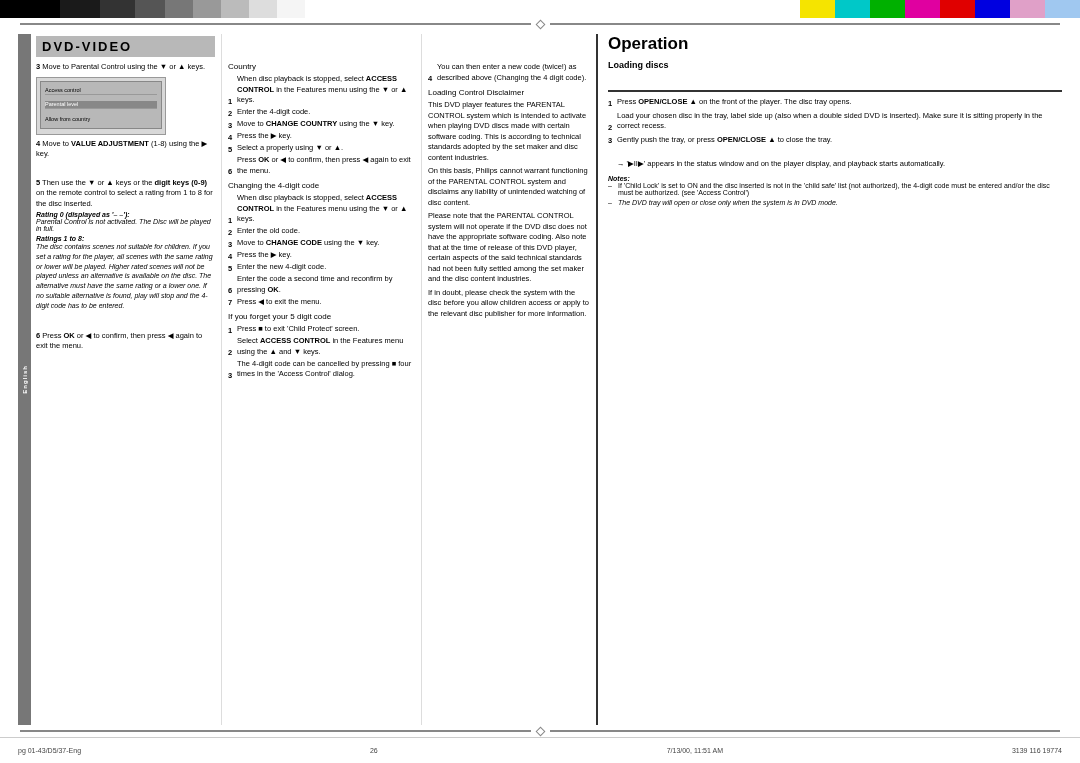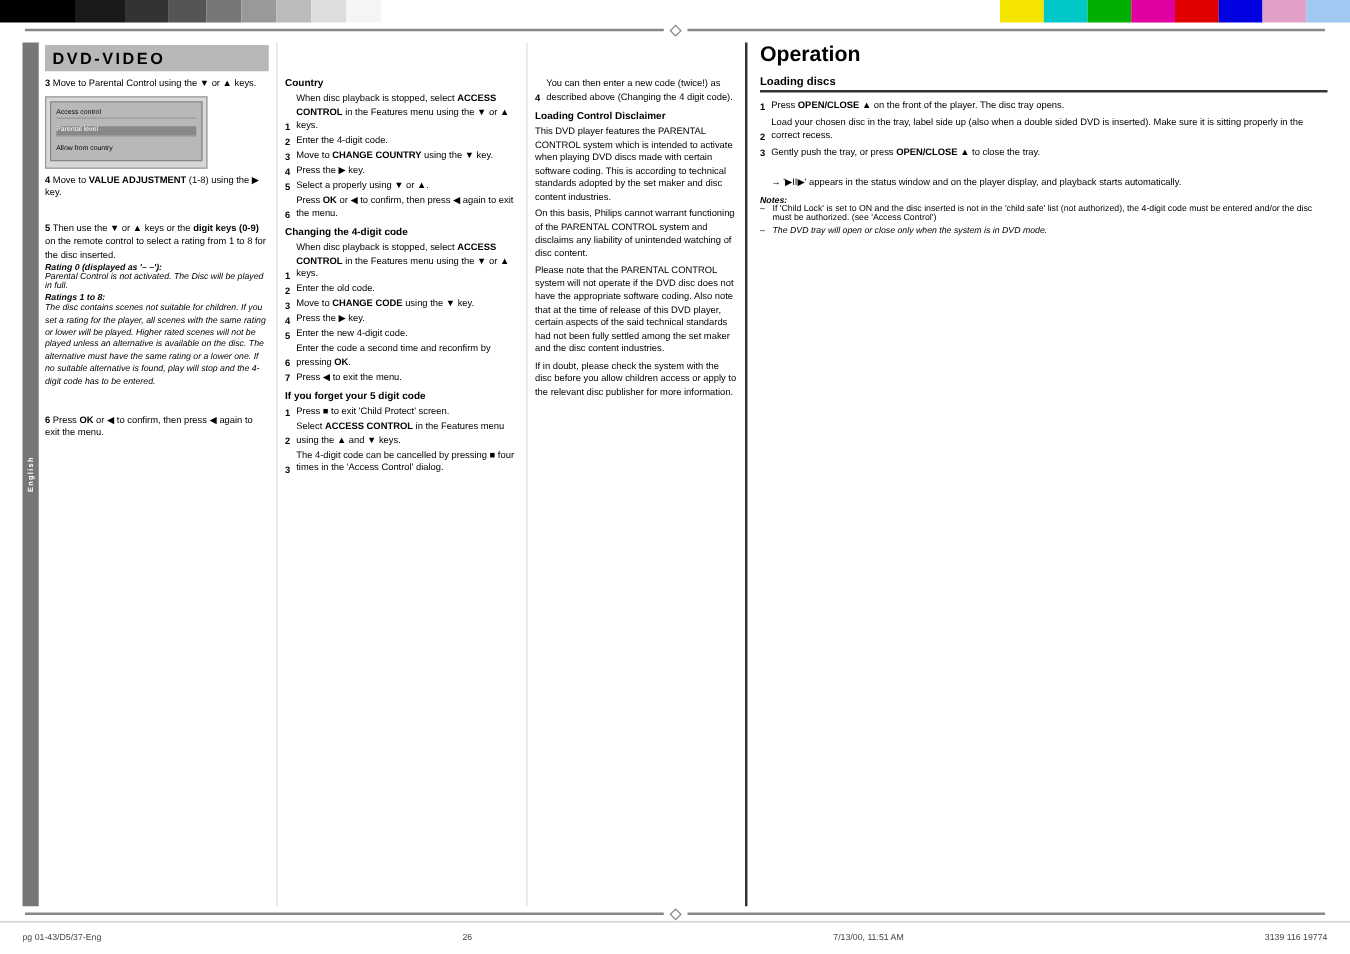--- a/index.html
+++ b/index.html
@@ -32,21 +32,21 @@
     .top-bar .yellow { background: #f5e400; width: 35px; }
     .top-bar .cyan   { background: #00c8c8; width: 35px; }
     .top-bar .green  { background: #00b000; width: 35px; }
     .top-bar .magenta{ background: #e000a0; width: 35px; }
     .top-bar .red    { background: #e00000; width: 35px; }
     .top-bar .blue   { background: #0000e0; width: 35px; }
     .top-bar .pink   { background: #e0a0c8; width: 35px; }
     .top-bar .ltblue { background: #a0c8f0; width: 35px; }
 
     .section-heading {
-      font-weight: bold;
+      font-weight: normal;
       font-size: 8px;
       margin-bottom: 3px;
       margin-top: 5px;
     }
     .section-heading:first-child {
       margin-top: 0;
     }
 
     p { line-height: 1.45; }
 
@@ -73,21 +73,21 @@
     .op-title {
       font-size: 17px;
       font-weight: bold;
       margin-bottom: 6px;
     }
 
     .loading-title {
       font-weight: bold;
       font-size: 9px;
       border-bottom: 2px solid #333;
-      padding-bottom: 2px;
+      padding-bottom: 20px;
       margin-bottom: 5px;
     }
 
     .note-block {
       margin-top: 5px;
       font-size: 7px;
     }
     .note-line {
       display: flex;
       margin-bottom: 2px;

